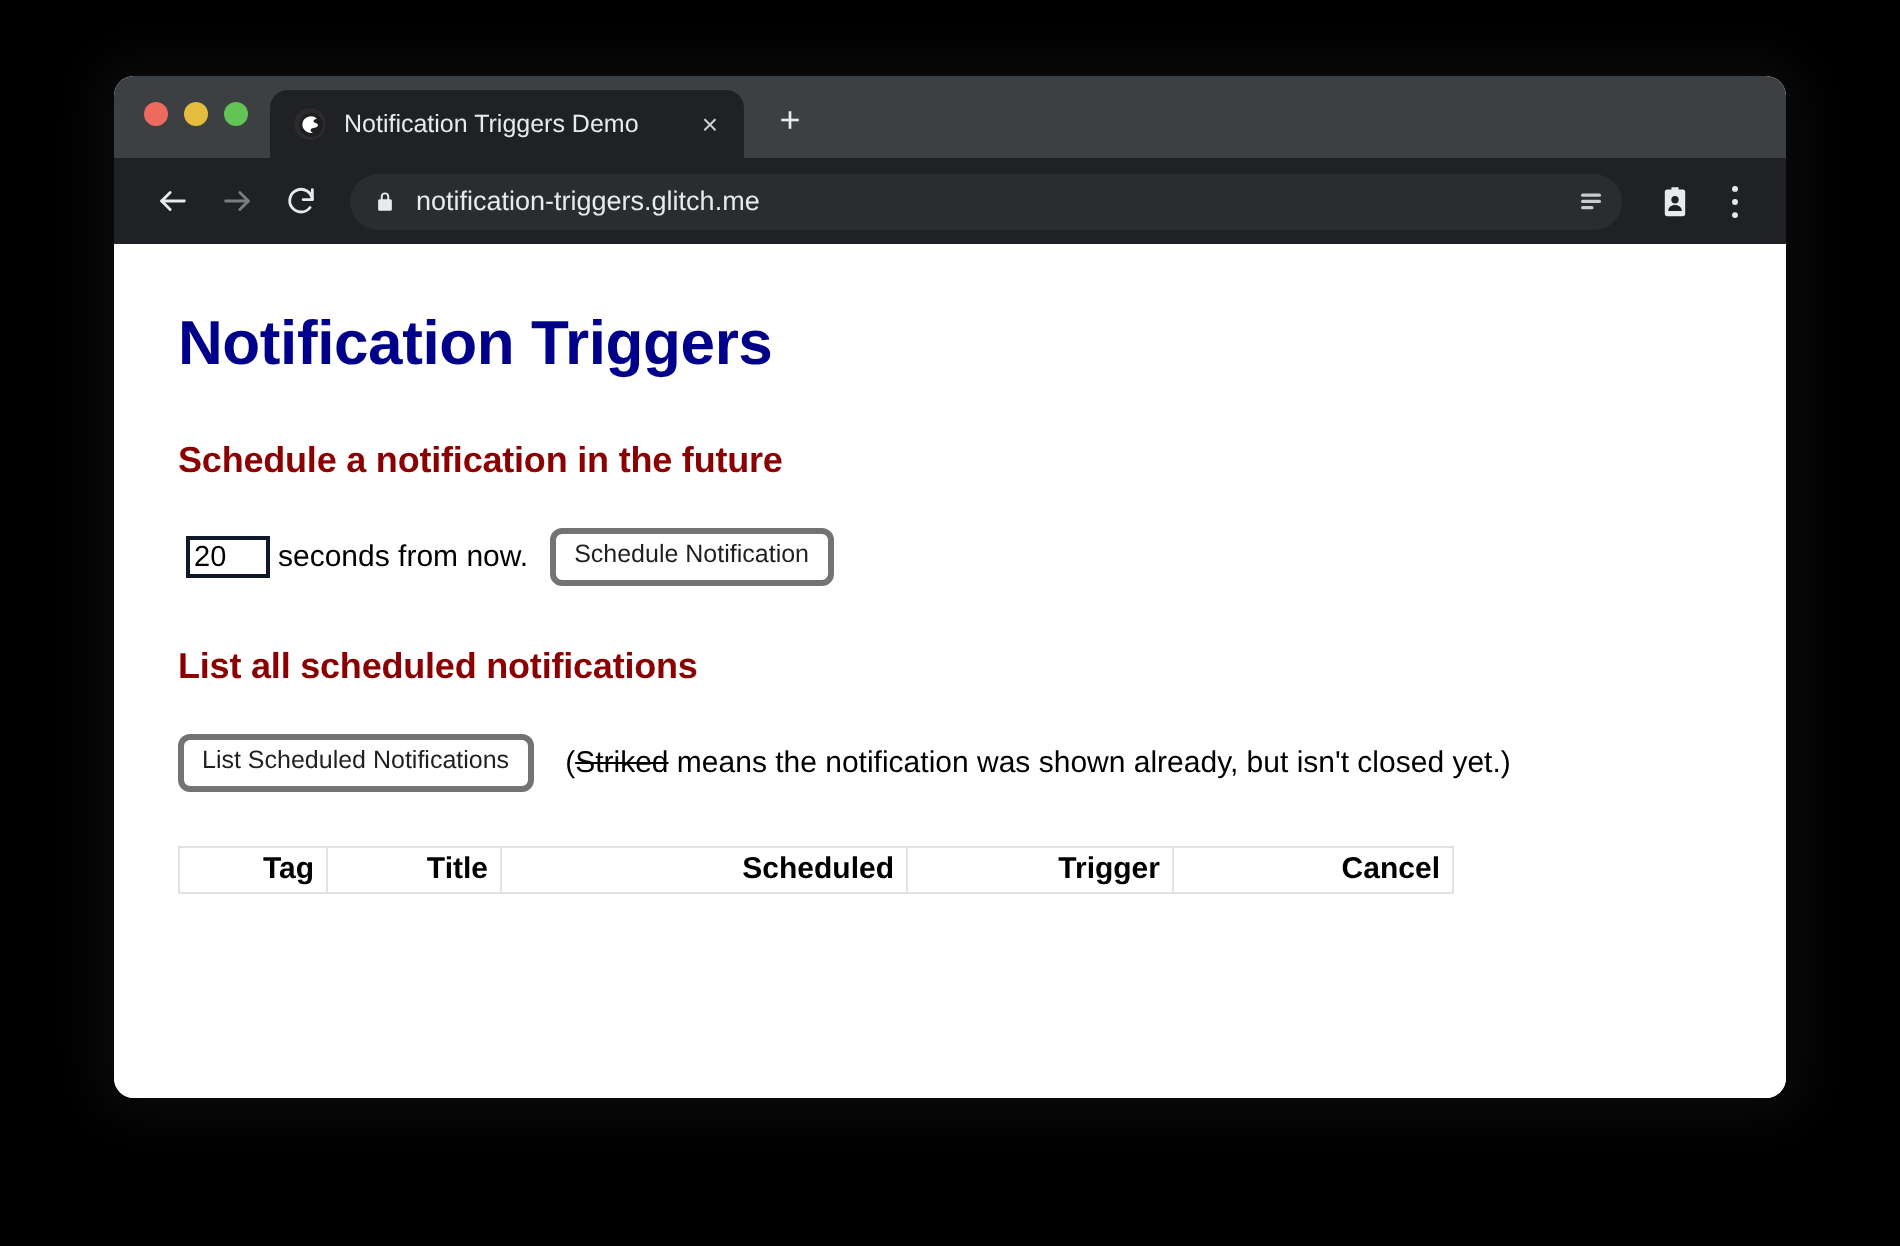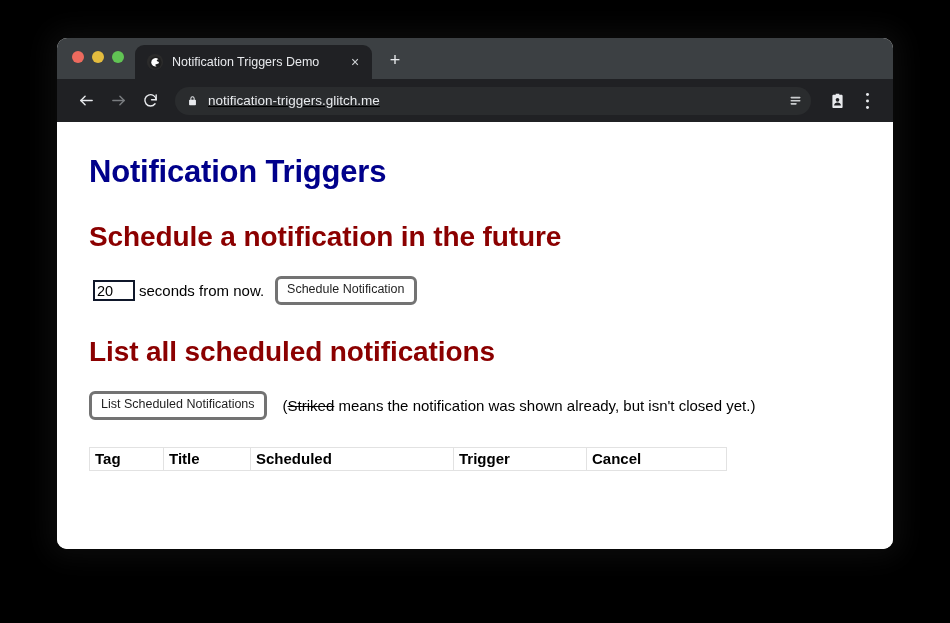--- a/index.html
+++ b/index.html
@@ -125,21 +125,20 @@
     flex: 1 1 auto;
     height: 28px;
     margin: 0 10px 0 8px;
     background: #2a2c2e;
     border-radius: 14px;
     display: flex;
     align-items: center;
     padding: 0 6px 0 12px;
     gap: 9px;
     cursor: text;
-    text-decoration: underline;
   }
   .lock-icon { flex: 0 0 12px; display: flex; align-items: center; }
   .omnibox-url {
     flex: 1 1 auto;
     color: #e8eaed;
     font-size: 13.5px;
     white-space: nowrap;
     overflow: hidden;
   }
   .omnibox-action {
@@ -165,21 +164,21 @@
   h1.page-title {
     margin: 0 0 0 0;
     font-size: 31px;
     line-height: 1.15;
     color: #00008b;
     font-weight: bold;
     letter-spacing: -0.2px;
   }
   h2.section-title {
     margin: 30px 0 0 0;
-    font-size: 28px;
+    font-size: 18px;
     line-height: 1.2;
     color: #8b0000;
     font-weight: bold;
     letter-spacing: -0.1px;
   }
   .row {
     margin-top: 23px;
     font-size: 15px;
     color: #000000;
     display: flex;
@@ -222,21 +221,21 @@
   table.sched-table {
     margin-top: 27px;
     border-collapse: collapse;
     table-layout: fixed;
   }
   table.sched-table th {
     border: 1px solid #e2e2e2;
     font-size: 15px;
     font-weight: bold;
     color: #000;
-    text-align: left;
+    text-align: right;
     padding: 2px 6px 3px 5px;
     white-space: nowrap;
   }
   .col-tag { width: 74px; }
   .col-title { width: 87px; margin-left: 34px; }
   .col-scheduled { width: 203px; }
   .col-trigger { width: 133px; }
   .col-cancel { width: 140px; }
 </style>
 </head>

